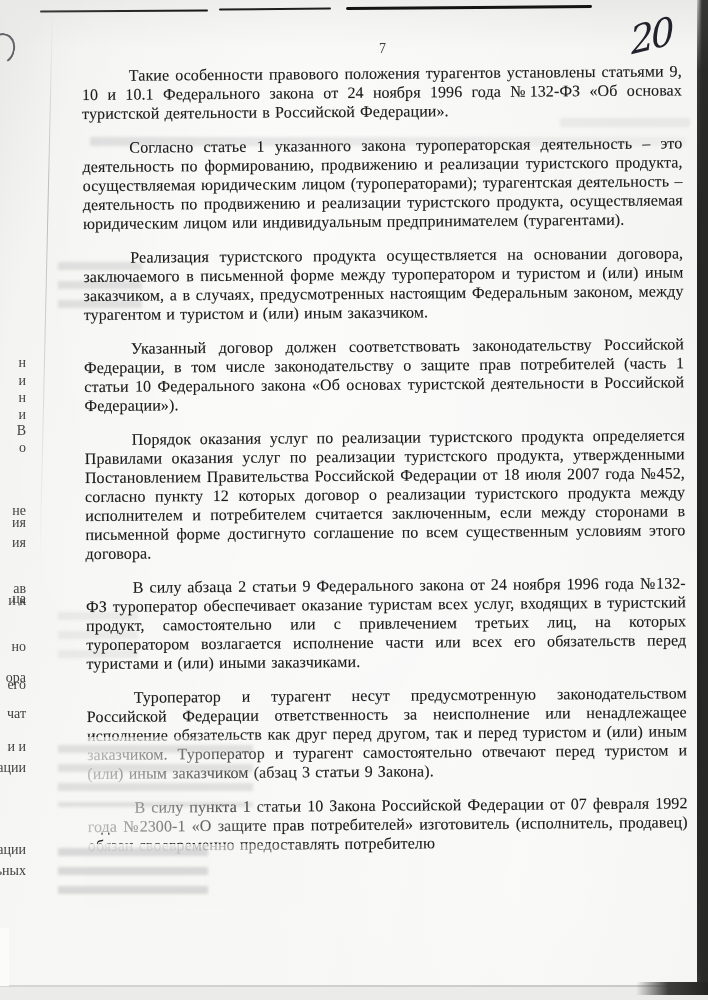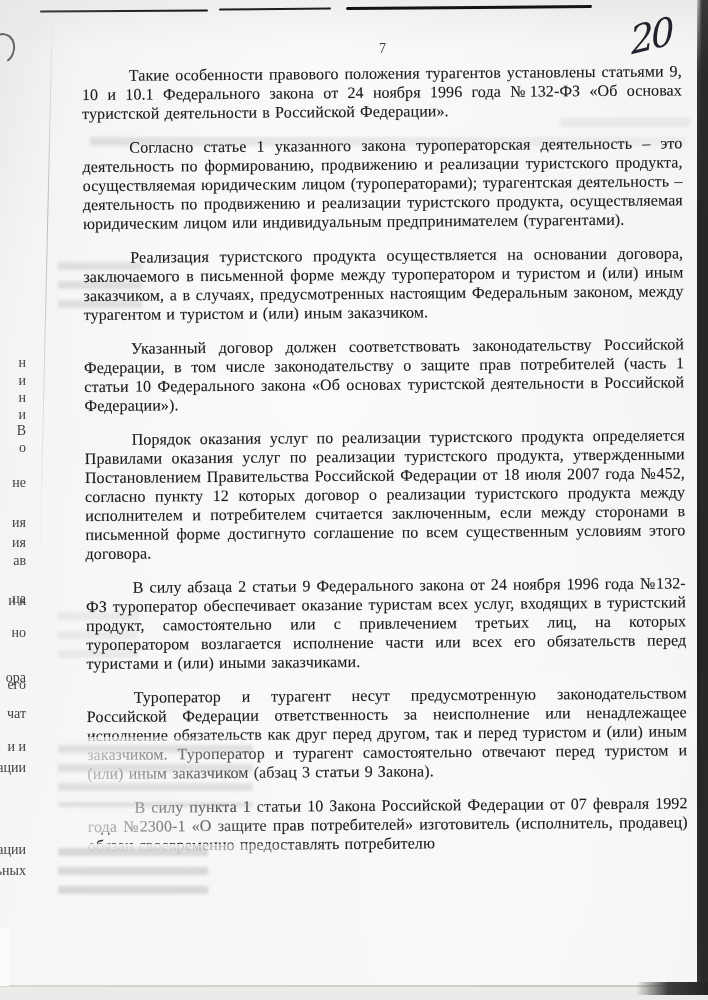--- a/index.html
+++ b/index.html
@@ -85,27 +85,27 @@
 <div class="scan">
   <div class="paper"></div>
 
   <div class="under-strip">
     <span class="frag" style="top:356px">н</span>
     <span class="frag" style="top:374px">и</span>
     <span class="frag" style="top:391px">н</span>
     <span class="frag" style="top:408px">и</span>
     <span class="frag" style="top:424px">В</span>
     <span class="frag" style="top:441px">о</span>
-    <span class="frag" style="top:476px">не</span>
+    <span class="frag" style="top:504px">не</span>
     <span class="frag" style="top:516px">ия</span>
     <span class="frag" style="top:536px">ия</span>
-    <span class="frag" style="top:554px">ав</span>
+    <span class="frag" style="top:582px">ав</span>
     <span class="frag" style="top:592px">ца</span>
     <span class="frag" style="top:594px">и к</span>
-    <span class="frag" style="top:626px">но</span>
+    <span class="frag" style="top:640px">но</span>
     <span class="frag" style="top:678px">его</span>
     <span class="frag" style="top:671px">ора</span>
     <span class="frag" style="top:707px">чат</span>
     <span class="frag" style="top:740px">и и</span>
     <span class="frag" style="top:761px">ации</span>
     <span class="frag" style="top:843px">ации</span>
     <span class="frag" style="top:864px">ьных</span>
   </div>
 
   <div class="page-edge-diagonal"></div>

